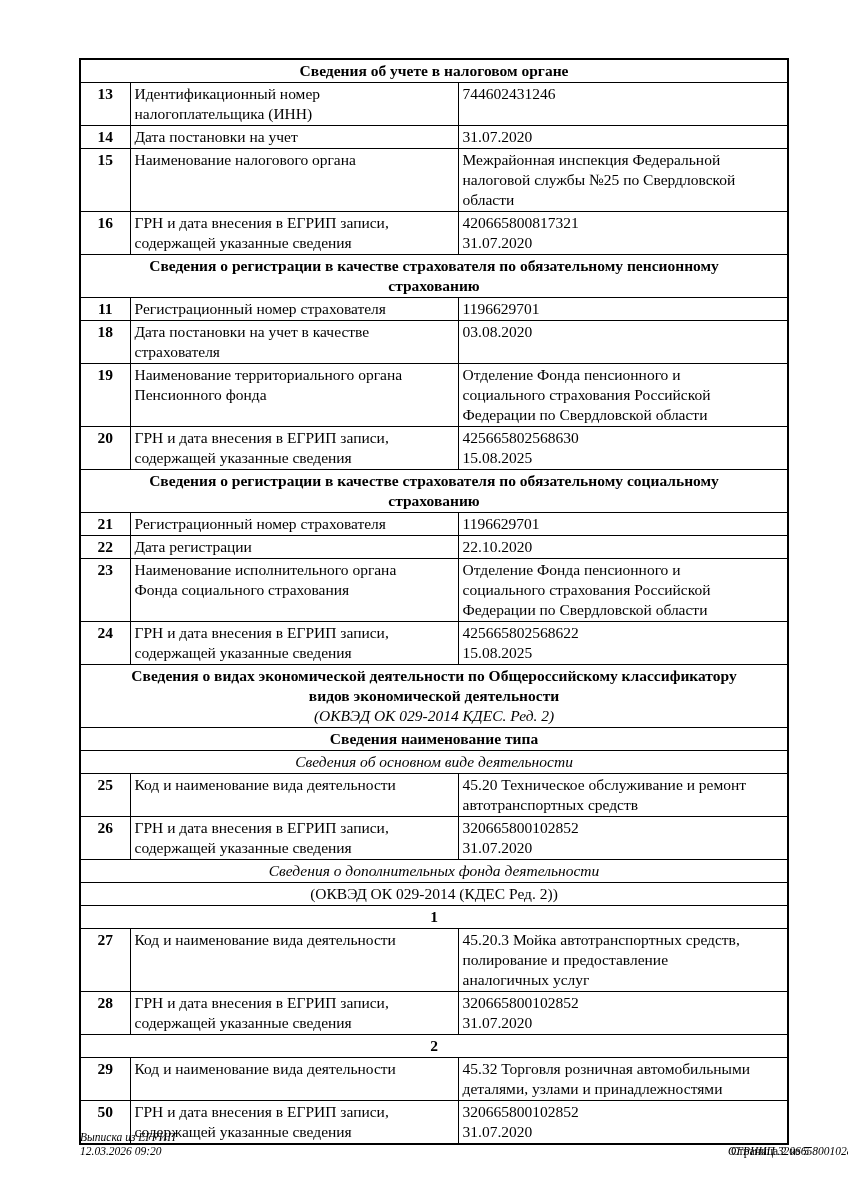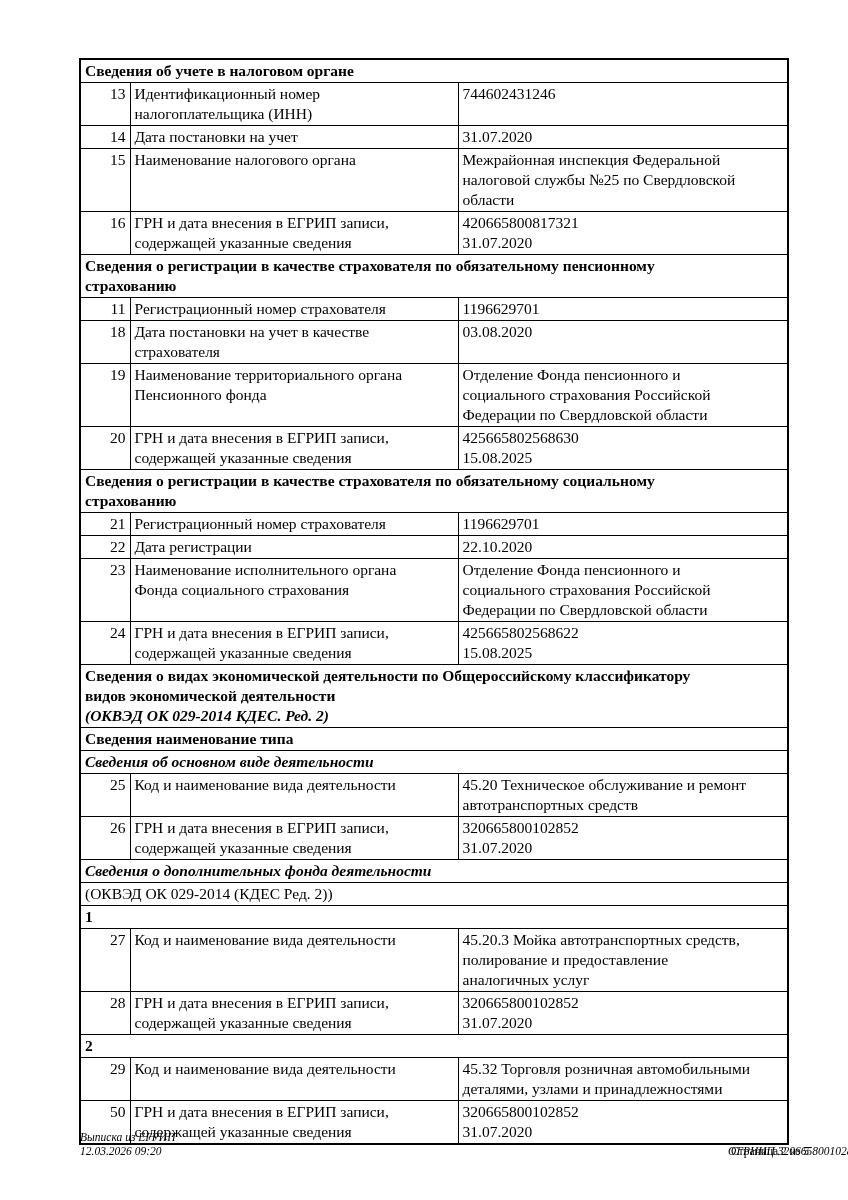--- a/index.html
+++ b/index.html
@@ -17,28 +17,29 @@
     font-size: 15.5px; line-height: 20px;
     border: 2px solid #000;
   }
   table.egrip-table td {
     border: 1px solid #000;
     padding: 1px 4px;
     vertical-align: top;
     white-space: pre-line;
     word-wrap: break-word;
   }
-  td.cell-num { text-align: right; padding: 1px 0; }
+  td.cell-num { text-align: center; padding: 1px 0; font-weight: bold; }
   td.cell-section {
+    text-align: center;
     border-top-width: 2px; border-bottom-width: 2px;
     padding: 1px 6px;
   }
   .line { white-space: pre-line; }
   .bold { font-weight: 700; }
-  .bold-italic { font-weight: 700; font-style: italic; }
+  .bold-italic { font-weight: 400; font-style: italic; }
   .italic { }
 
   .footer {
     position: absolute; left: 0; top: 1131px; width: 848px;
     font-size: 11.5px; line-height: 13.5px;
   }
   .footer-left { position: absolute; left: 80px; top: 0; font-style: italic; }
   .footer-center { position: absolute; left: 16px; top: 13.5px; width: 100%; text-align: right; font-style: italic; }
   .footer-right { position: absolute; right: 39px; top: 13.5px; margin-left: 18px; }
 </style>

